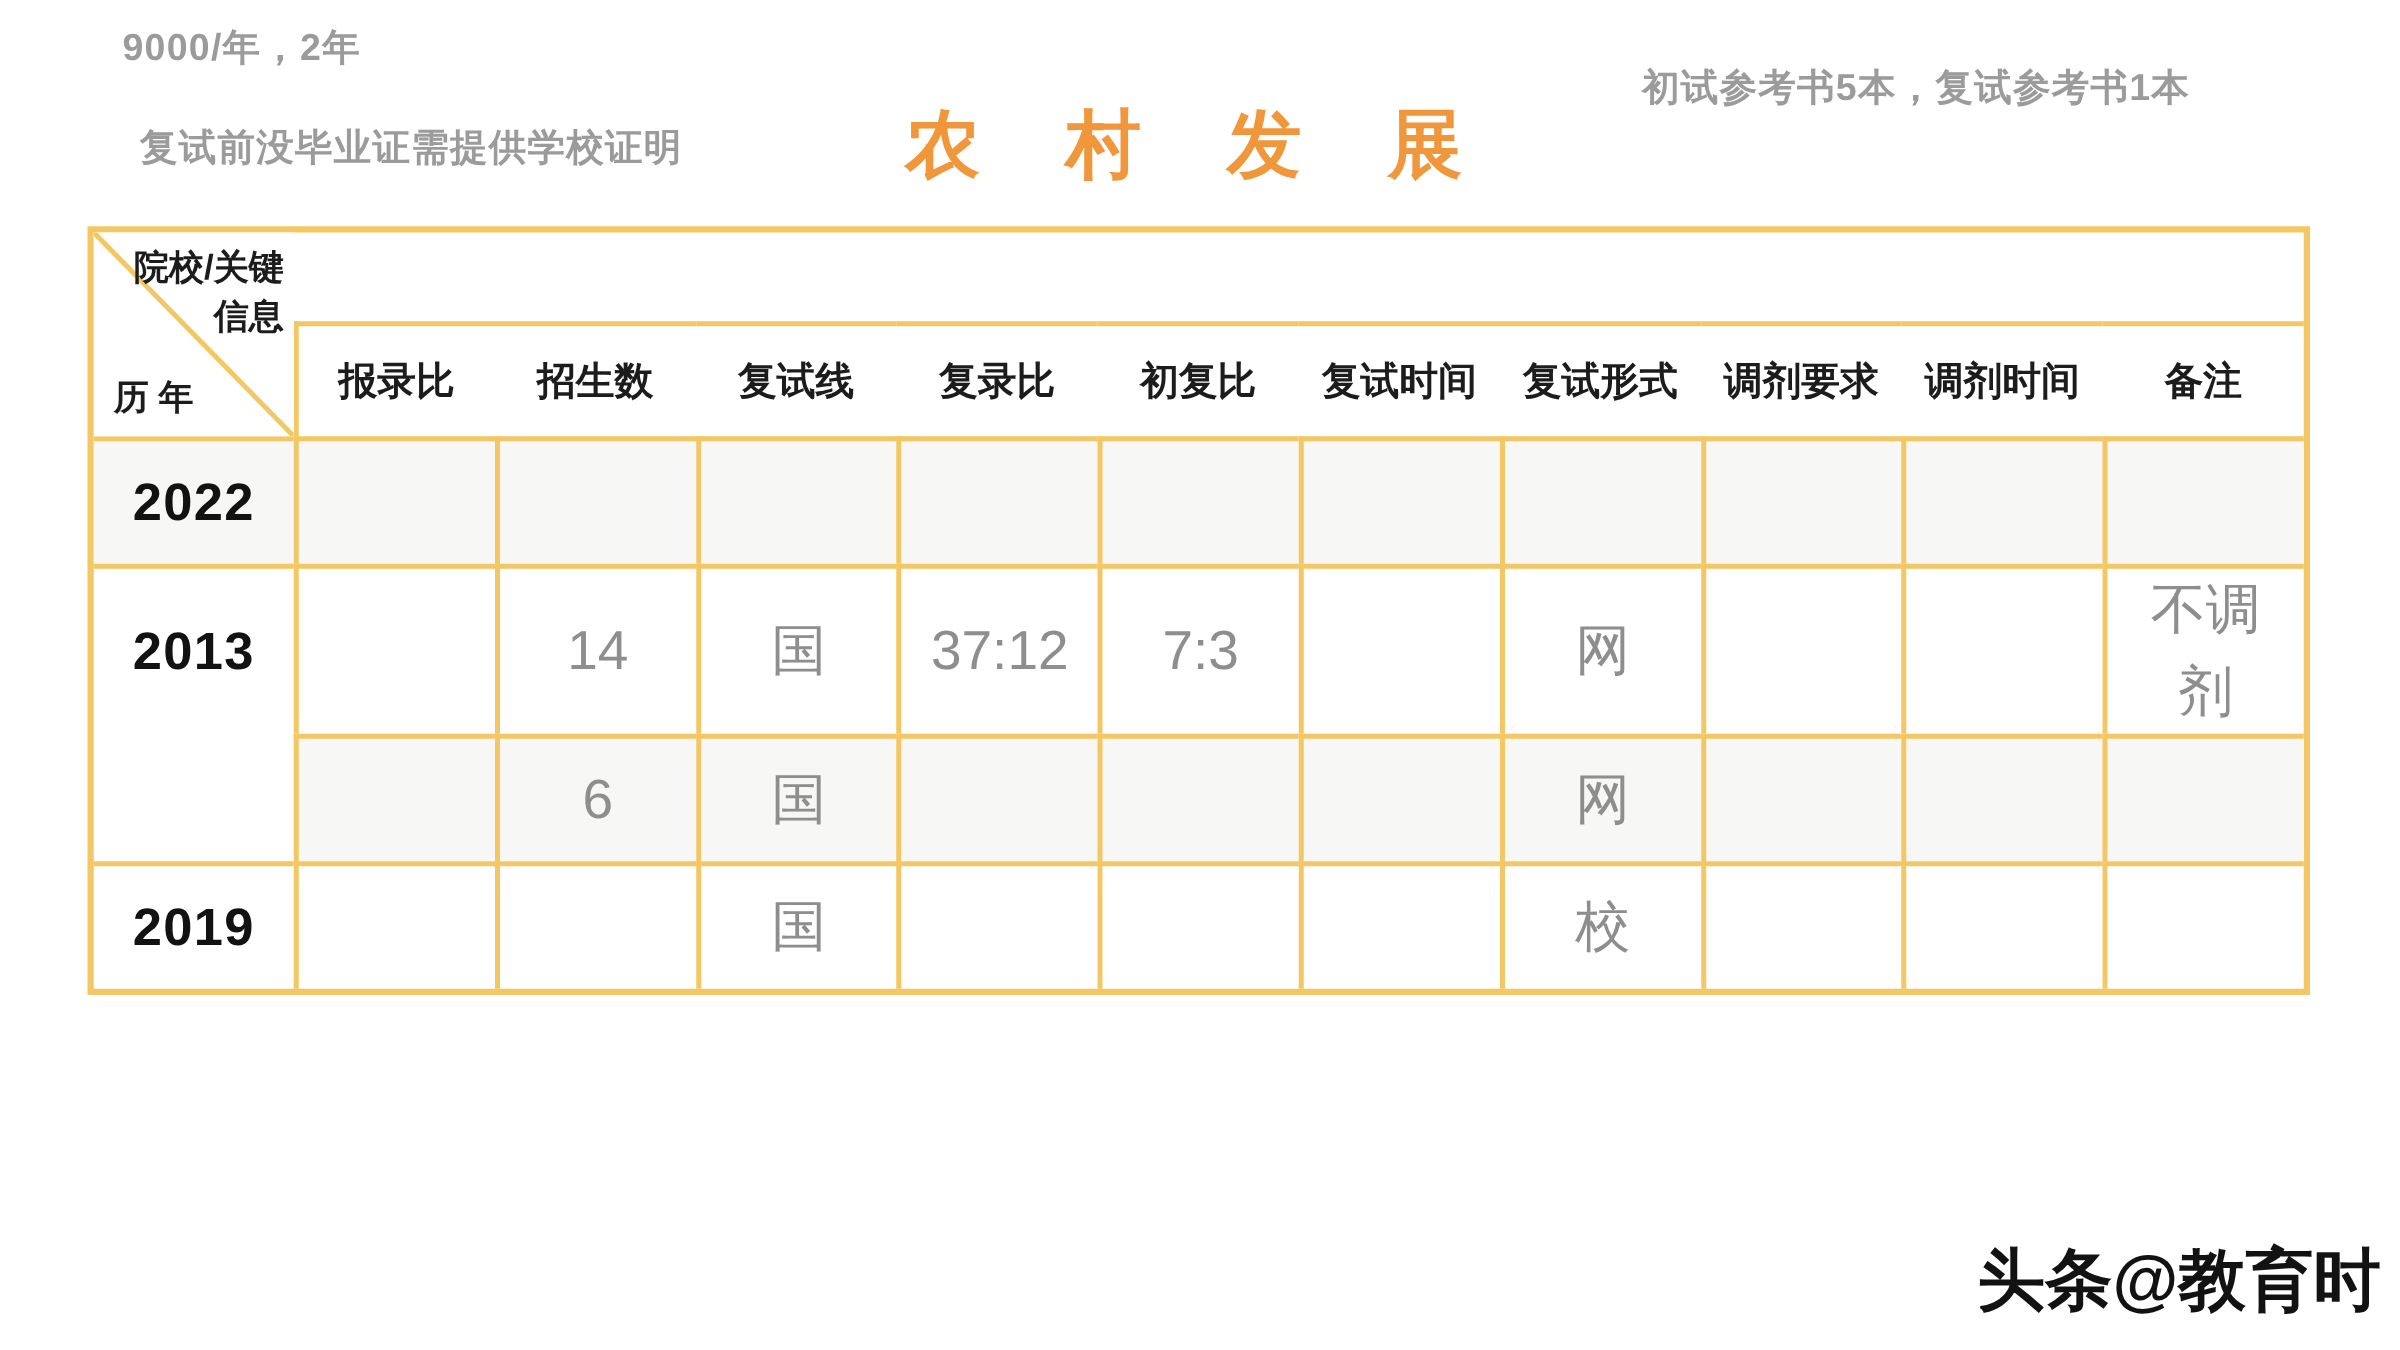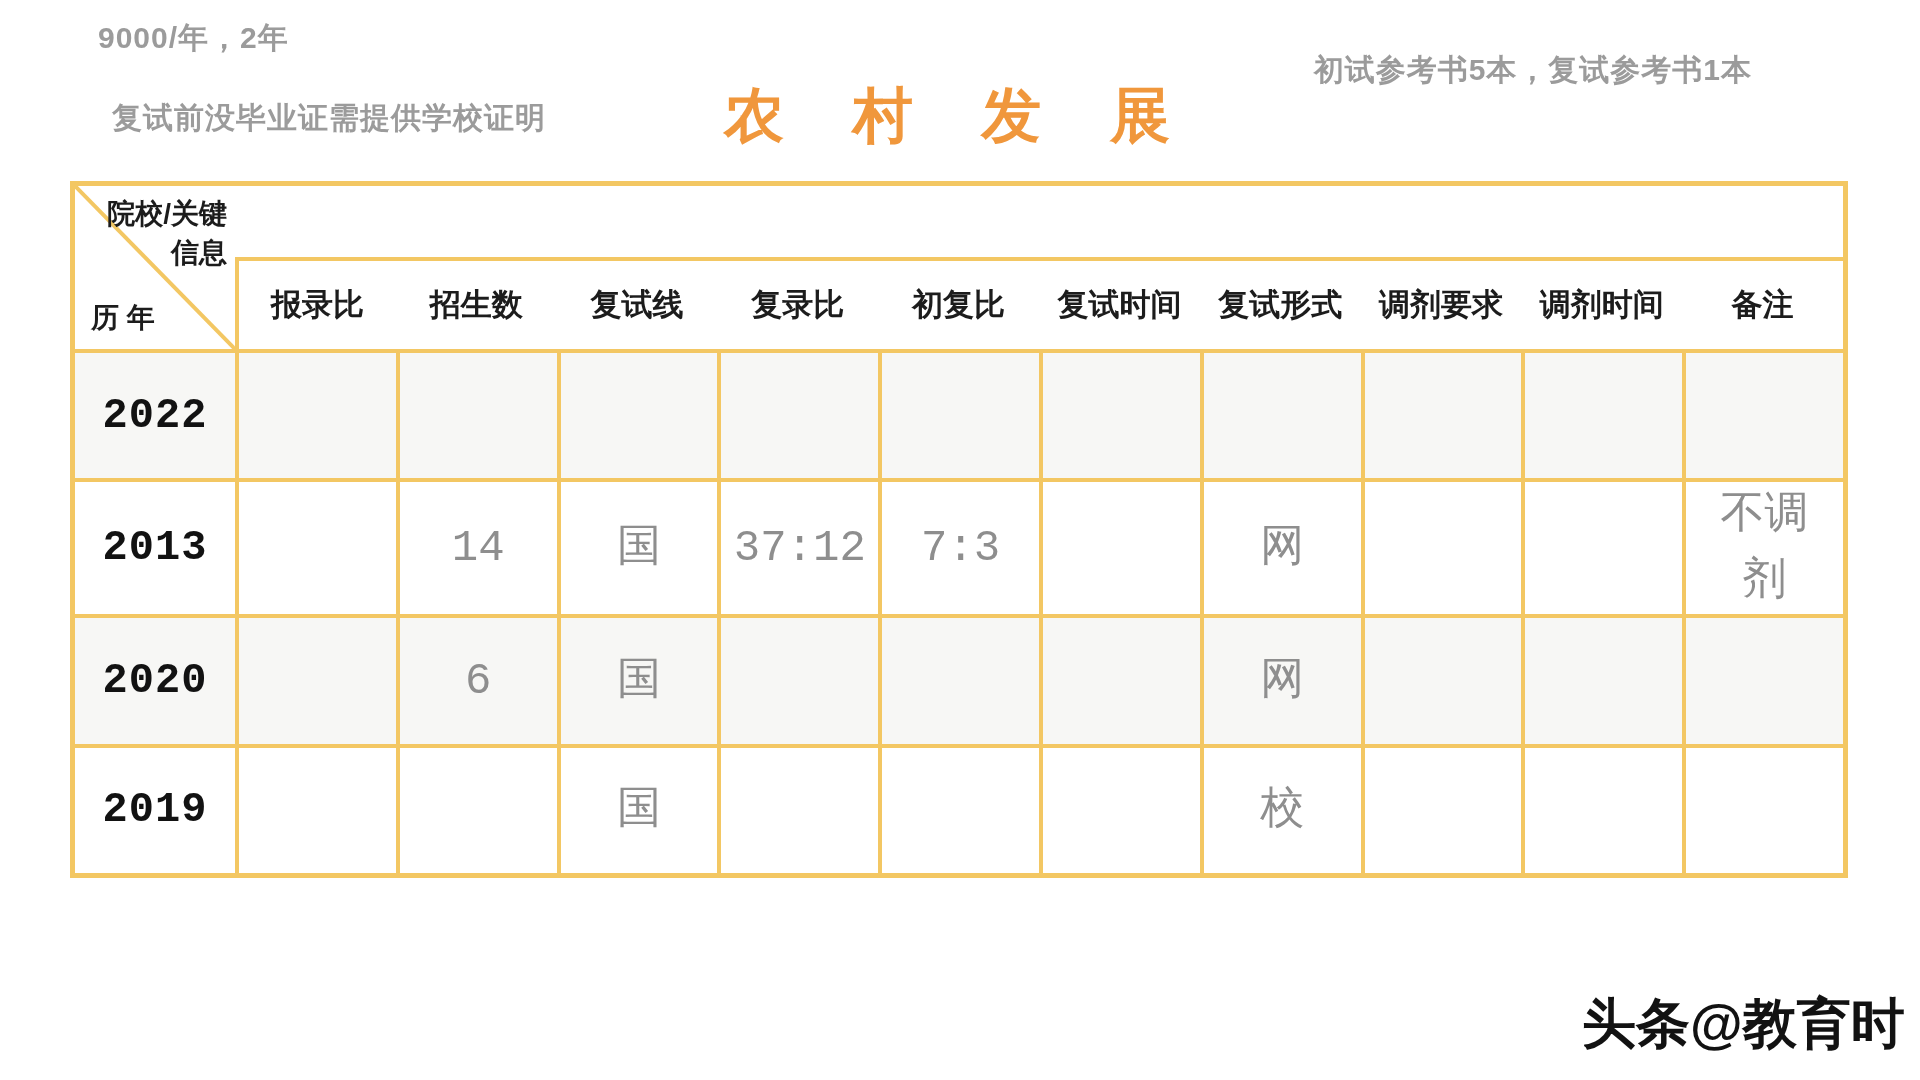--- a/index.html
+++ b/index.html
@@ -22,30 +22,30 @@
 
   #page-title{
     left:960px;top:76px;transform:translateX(-50%);
     font-family:Liberation Sans, sans-serif;
     font-weight:bold;font-size:60px;letter-spacing:26px;white-space:nowrap;
     color:var(--orange);
   }
 
   
   #tbl{
-    left:70px;top:181px;width:1778px;height:697px;
+    left:70px;top:181px;width:1778px;height:615px;
     border:5px solid var(--yellow);
     display:grid;
     grid-template-columns:160px repeat(10,1fr);
     grid-template-rows:71px 92px 1fr 1fr 1fr 1fr;
     background:#fff;
   }
   .cell{display:flex;align-items:center;justify-content:center;min-width:0;}
   .bl{border-left:4px solid var(--yellow);}
-  .bt{border-top:4px solid var(--yellow);font-family:Liberation Mono, monospace;}
+  .bt{border-top:4px solid var(--yellow);}
   .shade{background:var(--shade);text-align:right;}
 
   #corner{grid-column:1;grid-row:1/3;position:relative;background:#fff;}
   #corner svg{position:absolute;inset:0;width:100%;height:100%;}
   .corner-top{position:absolute;top:8px;right:8px;text-align:right;
     font-weight:bold;font-size:28px;line-height:1.4;color:var(--ink);}
   .corner-bottom{position:absolute;left:16px;bottom:12px;
     font-weight:bold;font-size:28px;color:var(--ink);}
 
   #univ{grid-column:2/12;grid-row:1;padding-right:162px;
@@ -113,21 +113,20 @@
   <div class="cell data bt bl" style="grid-row:4;grid-column:3">14</div>
   <div class="cell data bt bl" style="grid-row:4;grid-column:4">国</div>
   <div class="cell data bt bl" style="grid-row:4;grid-column:5">37:12</div>
   <div class="cell data bt bl" style="grid-row:4;grid-column:6">7:3</div>
   <div class="cell data bt bl" style="grid-row:4;grid-column:7"></div>
   <div class="cell data bt bl" style="grid-row:4;grid-column:8">网</div>
   <div class="cell data bt bl" style="grid-row:4;grid-column:9"></div>
   <div class="cell data bt bl" style="grid-row:4;grid-column:10"></div>
   <div class="cell data bt bl" style="grid-row:4;grid-column:11">不调剂</div>
 
-  <div class="cell year bt shade" style="grid-row:5;grid-column:1">2020</div>
   <div class="cell data bt bl shade" style="grid-row:5;grid-column:2"></div>
   <div class="cell data bt bl shade" style="grid-row:5;grid-column:3">6</div>
   <div class="cell data bt bl shade" style="grid-row:5;grid-column:4">国</div>
   <div class="cell data bt bl shade" style="grid-row:5;grid-column:5"></div>
   <div class="cell data bt bl shade" style="grid-row:5;grid-column:6"></div>
   <div class="cell data bt bl shade" style="grid-row:5;grid-column:7"></div>
   <div class="cell data bt bl shade" style="grid-row:5;grid-column:8">网</div>
   <div class="cell data bt bl shade" style="grid-row:5;grid-column:9"></div>
   <div class="cell data bt bl shade" style="grid-row:5;grid-column:10"></div>
   <div class="cell data bt bl shade" style="grid-row:5;grid-column:11"></div>

